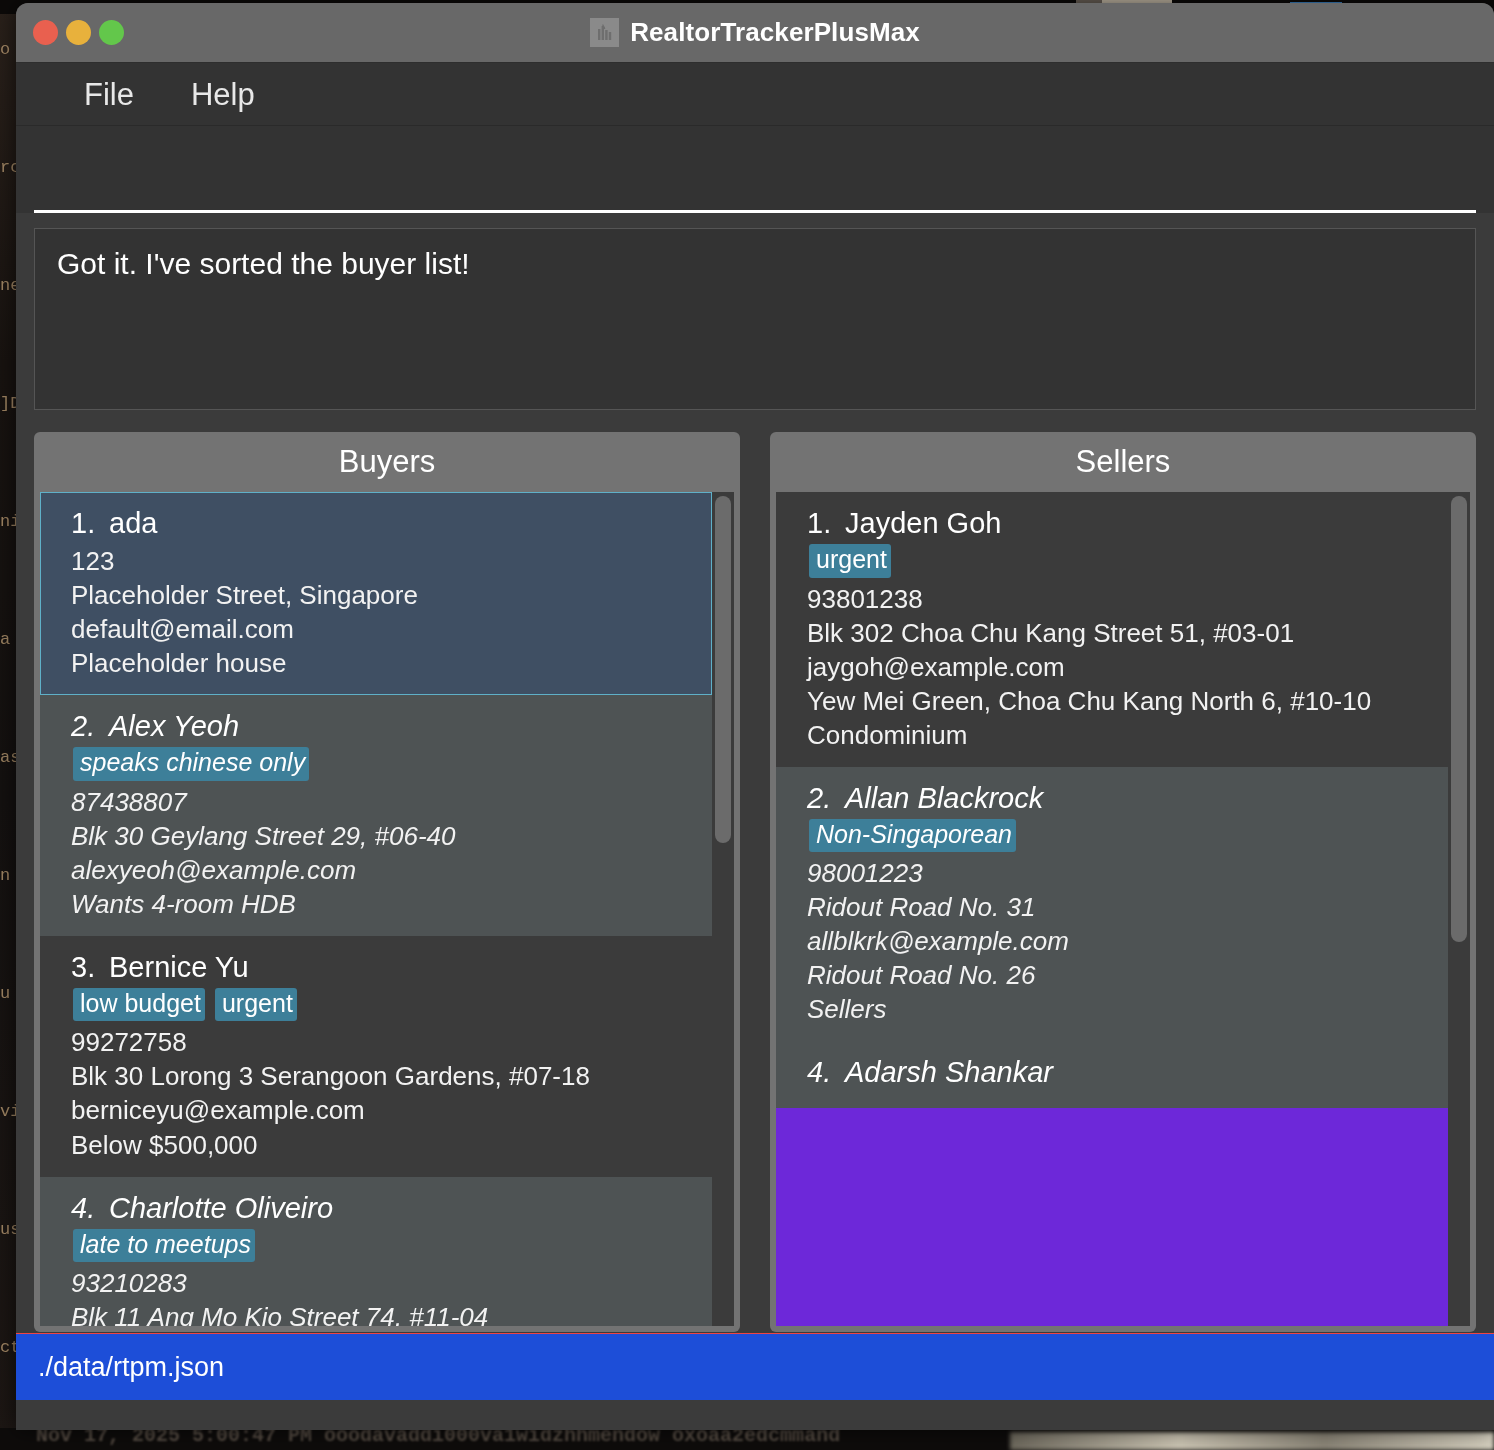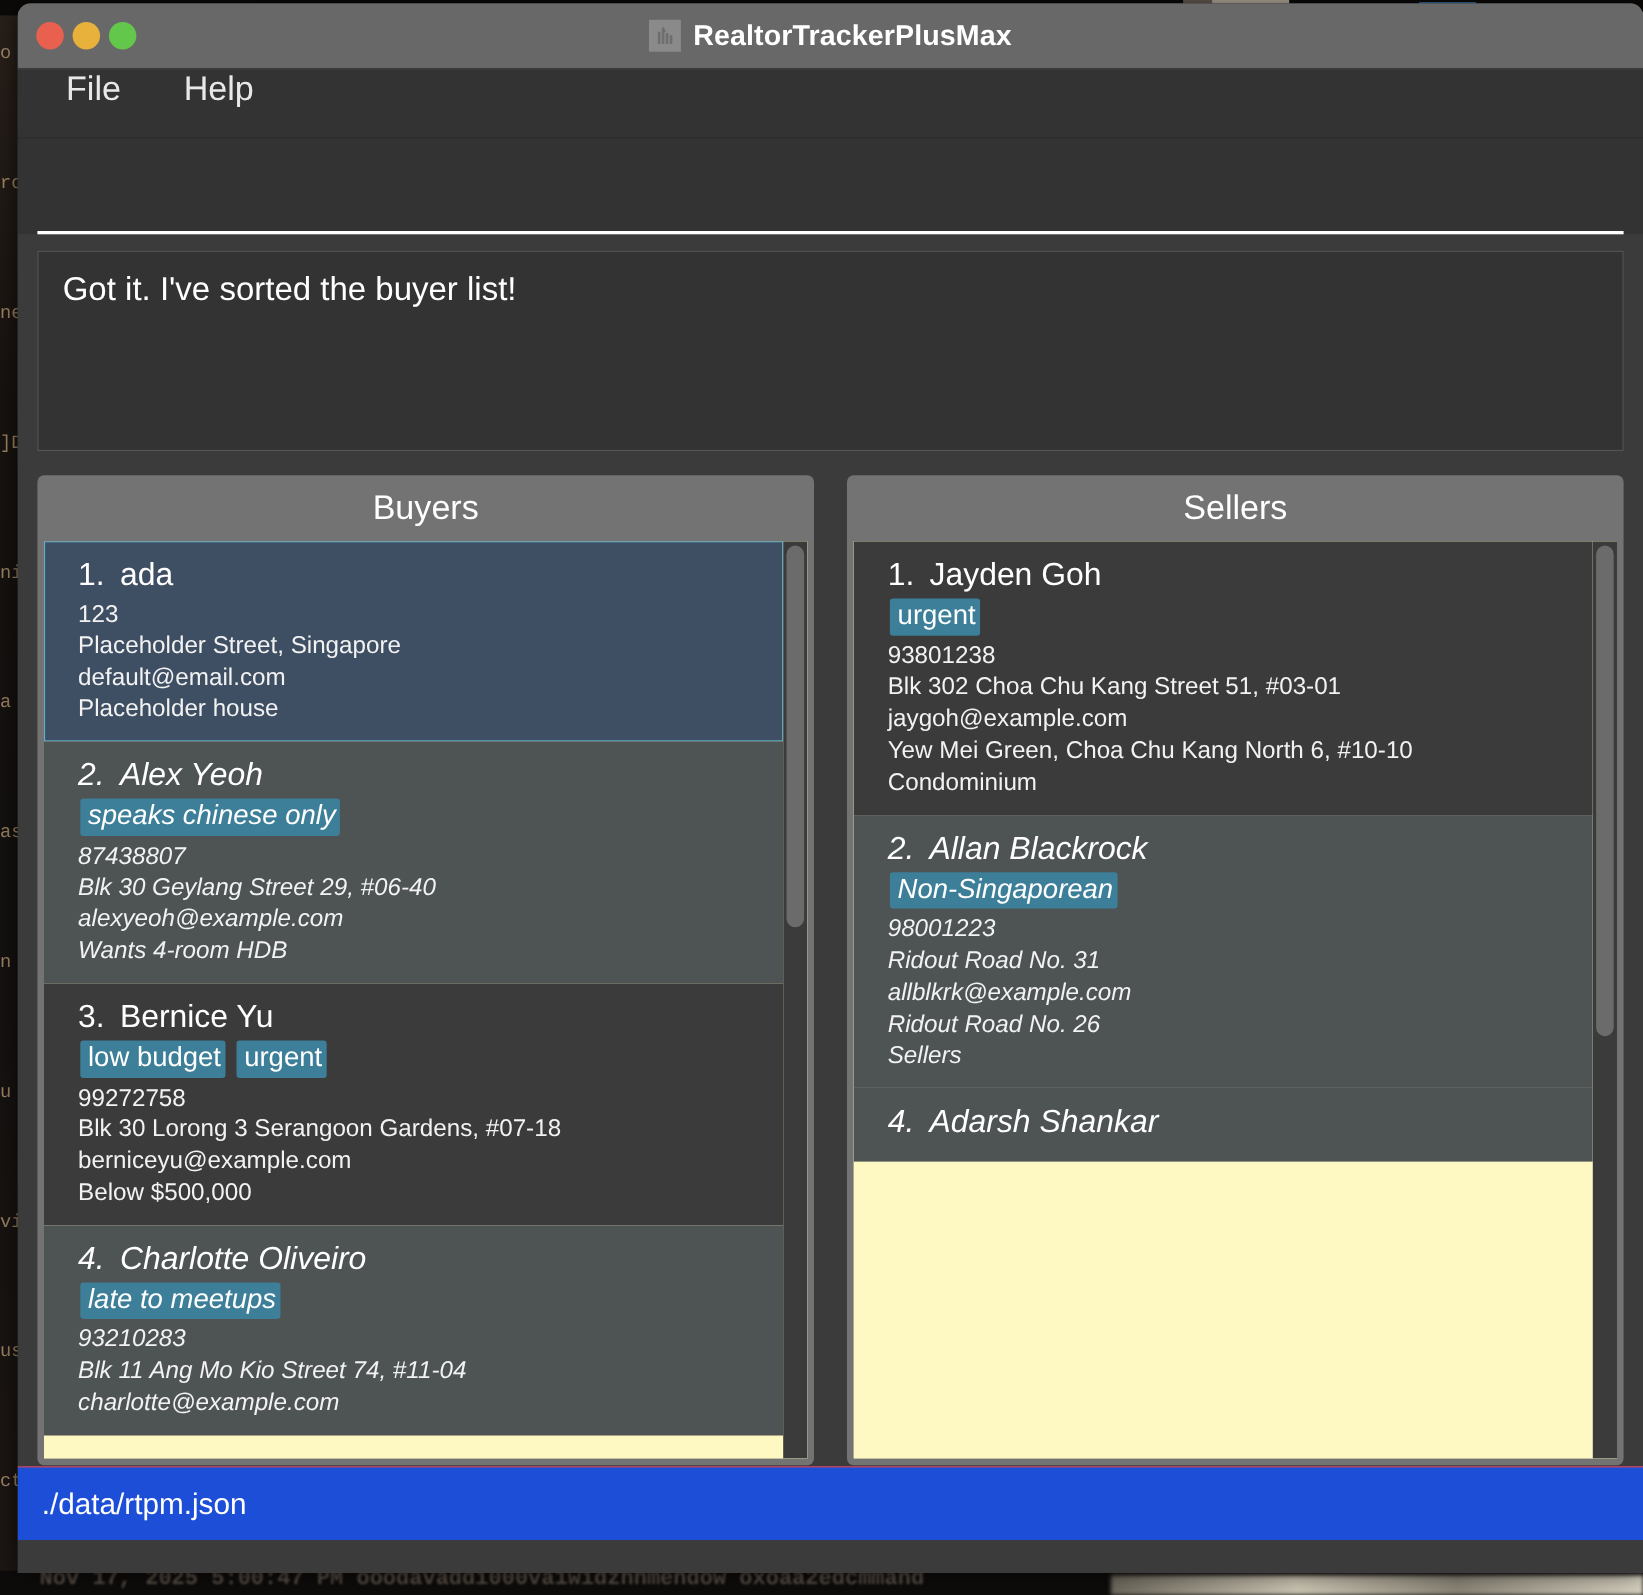--- a/index.html
+++ b/index.html
@@ -92,21 +92,21 @@
   #app-icon svg { display: block; }
   #title-text {
     color: #ffffff; font-size: 26px; font-weight: bold; letter-spacing: .1px;
   }
 
   
   #menubar {
     height: 62px;
     background: #333333;
     border-bottom: 1px solid #2a2a2a;
-    display: flex; padding-left: 40px; gap: 49px;
+    display: flex; align-items: center; padding-left: 64px; gap: 49px;
   }
   .menu-item {
     color: #e8e8e8; font-size: 31px; line-height: 1;
     padding: 2px 4px; cursor: default;
   }
 
   
   #input-region {
     height: 87px;
     background: #333333;
@@ -167,21 +167,21 @@
     color: #ffffff;
     font-size: 31px;
     text-align: center;
     padding: 6px 0 12px 0;
     flex: 0 0 auto;
   }
   .list-outer {
     position: relative;
     flex: 1 1 auto;
     overflow: hidden;
-    background: #fef9c3;
+    background: #6d28d9;
     display: flex;
   }
   .list {
     flex: 1 1 auto;
     overflow: hidden;
     min-width: 0;
   }
   .card {
     padding: 14px 0 14px 30px;
     box-sizing: border-box;
@@ -205,21 +205,21 @@
     background: #3d7f99;
     color: #ffffff;
     font-size: 25px;
     padding: 2px 4px 4px 7px;
     border-radius: 3px;
     line-height: 1.1;
     white-space: nowrap;
   }
   .card-line {
     color: #f2f2f2;
-    font-size: 22px;
+    font-size: 26px;
     line-height: 1.31;
     white-space: nowrap;
   }
 
   
   .scrollbar {
     flex: 0 0 auto;
     width: 22px;
     background: #3b3b3b;
     padding: 4px 3px;

